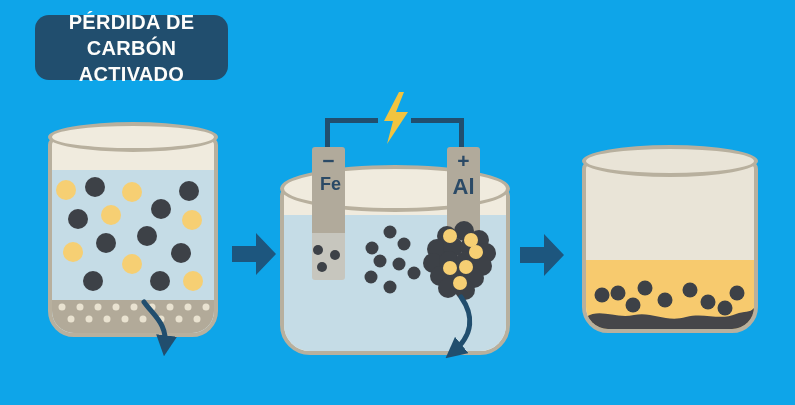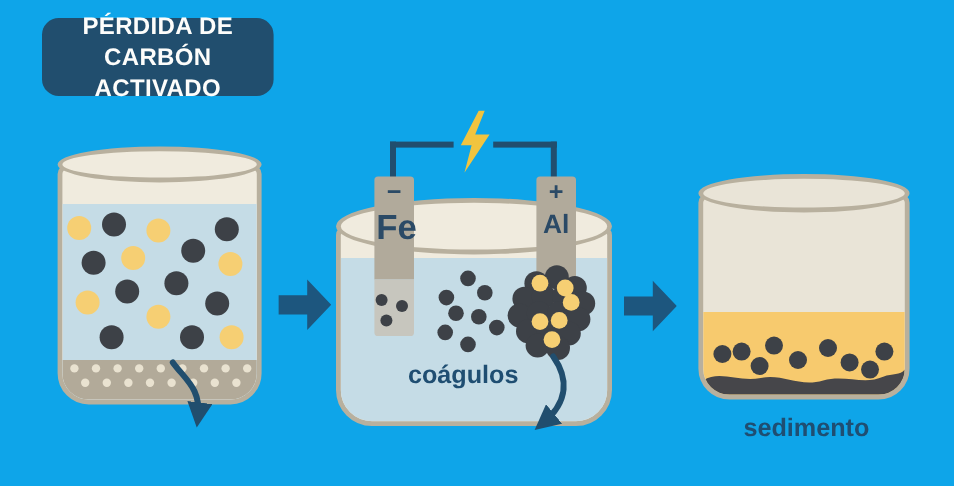--- a/index.html
+++ b/index.html
@@ -93,21 +93,21 @@
   <div class="abs beaker-body" style="left:280px;top:188px;width:230px;height:167px;border-radius:8px 8px 30px 30px;">
     <div class="abs" style="left:0;right:0;top:23px;bottom:0;background:#c5dce6;"></div>
   </div>
   <div class="abs beaker-rim" style="left:280px;top:165px;width:230px;height:47px;"></div>
 
   <div class="abs" style="left:312px;top:147px;width:33px;height:86px;background:#b1aa9b;border-radius:3px 3px 0 0;"></div>
   <div class="abs" style="left:312px;top:233px;width:33px;height:47px;background:#c7c6be;border-radius:0 0 3px 3px;"></div>
   <div class="abs" style="left:447px;top:147px;width:33px;height:86px;background:#b1aa9b;border-radius:3px 3px 0 0;"></div>
   <div class="abs" style="left:447px;top:233px;width:33px;height:35px;background:#c7c6be;border-radius:0 0 3px 3px;"></div>
   <div class="abs electrode-label" style="left:312px;top:149px;width:33px;font-size:21px;">−</div>
-  <div class="abs electrode-label" style="left:312px;top:174px;width:37px;font-size:29px;">Fe</div>
+  <div class="abs electrode-label" style="left:312px;top:174px;width:37px;font-size:18px;">Fe</div>
   <div class="abs electrode-label" style="left:447px;top:149px;width:33px;font-size:21px;">+</div>
   <div class="abs electrode-label" style="left:447px;top:174px;width:33px;font-size:22px;">Al</div>
 
   <div class="dots">
       <div class="dot" style="left: 318px; top: 250px; height: 10px; width: 10px; background: rgb(61, 65, 71);"></div>
       <div class="dot" style="left: 335px; top: 255px; height: 10px; width: 10px; background: rgb(61, 65, 71);"></div>
       <div class="dot" style="left: 322px; top: 267px; height: 10px; width: 10px; background: rgb(61, 65, 71);"></div>
     </div>
   <div class="dots">
       <div class="dot" style="left: 390px; top: 232px; height: 13px; width: 13px; background: rgb(61, 65, 71);"></div>
@@ -139,21 +139,20 @@
     </div>
   <div class="dots">
       <div class="dot" style="left: 450px; top: 236px; height: 14px; width: 14px; background: rgb(246, 207, 115);"></div>
       <div class="dot" style="left: 471px; top: 240px; height: 14px; width: 14px; background: rgb(246, 207, 115);"></div>
       <div class="dot" style="left: 476px; top: 252px; height: 14px; width: 14px; background: rgb(246, 207, 115);"></div>
       <div class="dot" style="left: 450px; top: 268px; height: 14px; width: 14px; background: rgb(246, 207, 115);"></div>
       <div class="dot" style="left: 466px; top: 267px; height: 14px; width: 14px; background: rgb(246, 207, 115);"></div>
       <div class="dot" style="left: 460px; top: 283px; height: 14px; width: 14px; background: rgb(246, 207, 115);"></div>
     </div>
 
-  <div class="abs caption" style="left:326px;top:300px;width:120px;">coágulos</div>
   <svg class="abs" style="left:435px;top:290px;" width="55" height="75" viewBox="0 0 55 75">
     <path d="M26,7 C38,24 40,44 17,63" fill="none" stroke="#214e6e" stroke-width="5" stroke-linecap="round" marker-end="url(#ah)"></path>
   </svg>
 
   <svg class="abs" style="left:520px;top:232px;" width="44" height="46" viewBox="0 0 44 46">
     <polygon points="0,15 24,15 24,2 44,23 24,44 24,31 0,31" fill="#1d567e"></polygon>
   </svg>
 
   <div class="abs beaker-body" style="left:582px;top:161px;width:176px;height:172px;border-radius:8px 8px 26px 26px;background:#e9e4d7;">
     <div class="abs" style="left:0;right:0;top:95px;bottom:0;background:#f7ca6e;"></div>
@@ -166,15 +165,14 @@
       <div class="dot" style="left: 602px; top: 295px; height: 15px; width: 15px; background: rgb(61, 65, 71);"></div>
       <div class="dot" style="left: 618px; top: 293px; height: 15px; width: 15px; background: rgb(61, 65, 71);"></div>
       <div class="dot" style="left: 633px; top: 305px; height: 15px; width: 15px; background: rgb(61, 65, 71);"></div>
       <div class="dot" style="left: 645px; top: 288px; height: 15px; width: 15px; background: rgb(61, 65, 71);"></div>
       <div class="dot" style="left: 665px; top: 300px; height: 15px; width: 15px; background: rgb(61, 65, 71);"></div>
       <div class="dot" style="left: 690px; top: 290px; height: 15px; width: 15px; background: rgb(61, 65, 71);"></div>
       <div class="dot" style="left: 708px; top: 302px; height: 15px; width: 15px; background: rgb(61, 65, 71);"></div>
       <div class="dot" style="left: 725px; top: 308px; height: 15px; width: 15px; background: rgb(61, 65, 71);"></div>
       <div class="dot" style="left: 737px; top: 293px; height: 15px; width: 15px; background: rgb(61, 65, 71);"></div>
     </div>
-  <div class="abs caption" style="left:602px;top:344px;width:140px;">sedimento</div>
 
 </div>
 
 </body></html>

